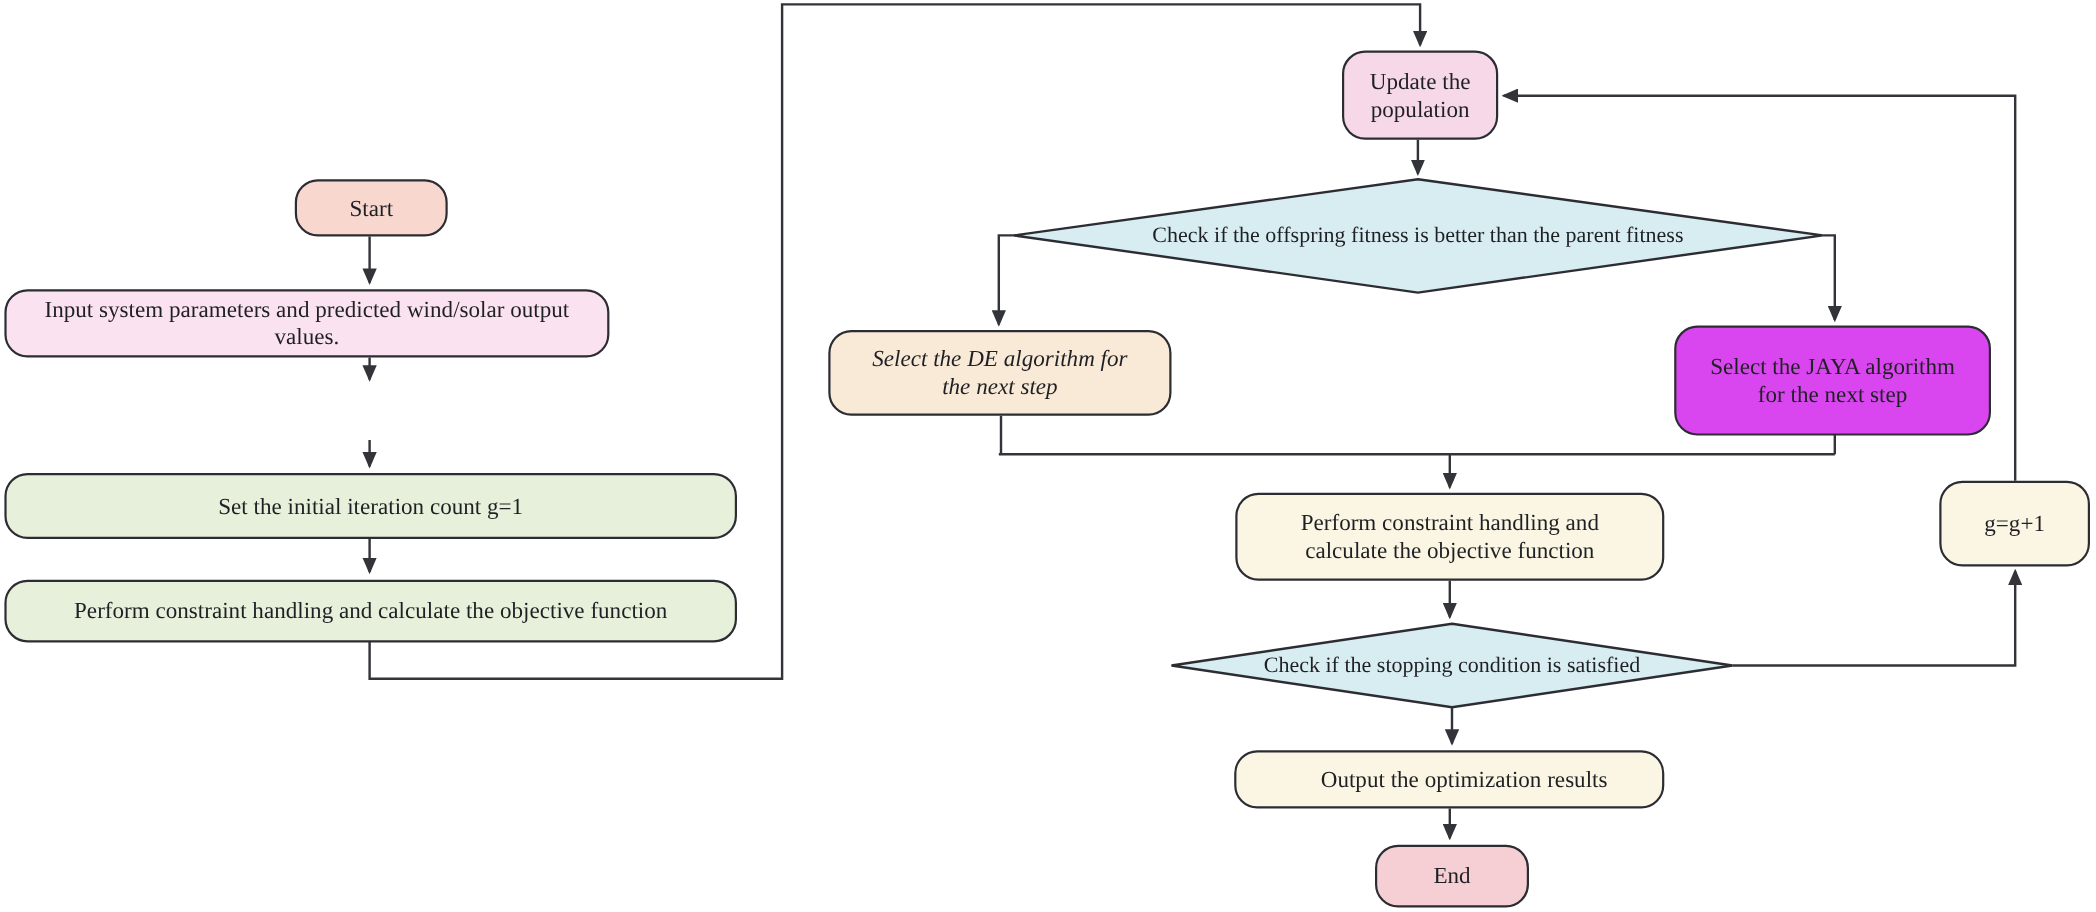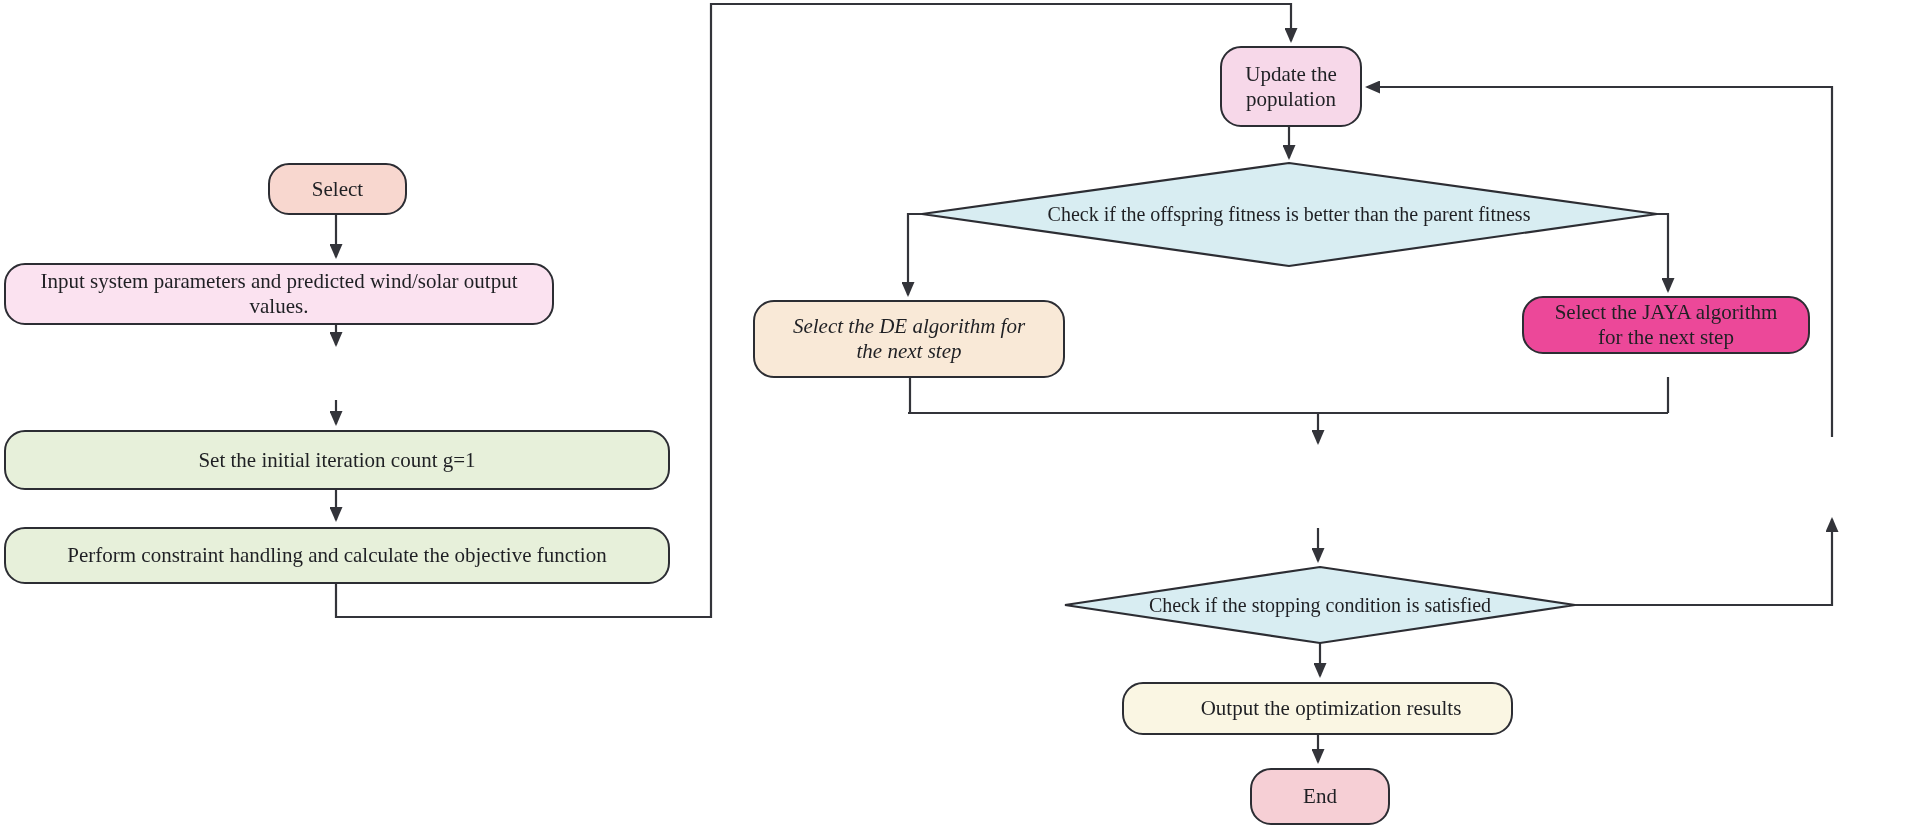--- a/index.html
+++ b/index.html
@@ -60,41 +60,44 @@
       <polyline points="1575,605 1832,605 1832,519" marker-end="url(#arrow)"></polyline>
       <polyline points="1832,437 1832,87 1367,87" marker-end="url(#arrow)"></polyline>
       <polyline points="1320,643 1320,676" marker-end="url(#arrow)"></polyline>
       <polyline points="1318,735 1318,762" marker-end="url(#arrow)"></polyline>
     </g>
 
     <polygon points="1289,163 1657,214 1289,266 922,214" stroke="#2c2d33" stroke-width="2.2" fill="#d8edf2"></polygon>
     <polygon points="1320,567 1575,605 1320,643 1065,605" stroke="#2c2d33" stroke-width="2.2" fill="#d8edf2"></polygon>
   </svg>
 
-  <div class="node" style="left: 268px; top: 163px; width: 139px; height: 52px; background: rgb(248, 215, 207);">Select</div>
+  <div class="node" style="left: 268px; top: 163px; width: 139px; height: 52px; background: rgb(248, 215, 207);">Start</div>
 
   <div class="node" style="left: 4px; top: 263px; width: 550px; height: 62px; background: rgb(251, 226, 240);">Input system parameters and predicted wind/solar output values.</div>
 
 
   <div class="node" style="left: 4px; top: 430px; width: 666px; height: 60px; background: rgb(231, 240, 218);">Set the initial iteration count g=1</div>
 
   <div class="node" style="left: 4px; top: 527px; width: 666px; height: 57px; background: rgb(231, 240, 218);">Perform constraint handling and calculate the objective function</div>
 
   <div class="node" style="left: 1220px; top: 46px; width: 142px; height: 81px; background: rgb(247, 216, 233);">Update the
 population</div>
 
   <div class="dlabel" style="left:969px;top:200px;width:640px;height:28px;">Check if the offspring fitness is better than the parent fitness</div>
 
   <div class="node" style="left: 753px; top: 300px; width: 312px; height: 78px; background: rgb(249, 233, 215); font-style: italic;">Select the DE algorithm for
 the next step</div>
 
-  <div class="node" style="left: 1522px; top: 296px; width: 288px; height: 58px; background: #ec4899;">Select the JAYA algorithm
+  <div class="node" style="left: 1522px; top: 296px; width: 288px; height: 100px; background: #d946ef;">Select the JAYA algorithm
 for the next step</div>
 
+  <div class="node" style="left: 1123px; top: 448px; width: 390px; height: 80px; background: rgb(250, 246, 227);">Perform constraint handling and
+calculate the objective function</div>
 
+  <div class="node" style="left: 1763px; top: 437px; width: 137px; height: 78px; background: rgb(250, 246, 227);">g=g+1</div>
 
   <div class="dlabel" style="left:1090px;top:591px;width:460px;height:28px;">Check if the stopping condition is satisfied</div>
 
   <div class="node" style="left: 1122px; top: 682px; width: 391px; height: 53px; background: rgb(250, 246, 227); padding-left: 35px;">Output the optimization results</div>
 
   <div class="node" style="left: 1250px; top: 768px; width: 140px; height: 57px; background: rgb(246, 207, 213);">End</div>
 
 </div>
 
 </body></html>

